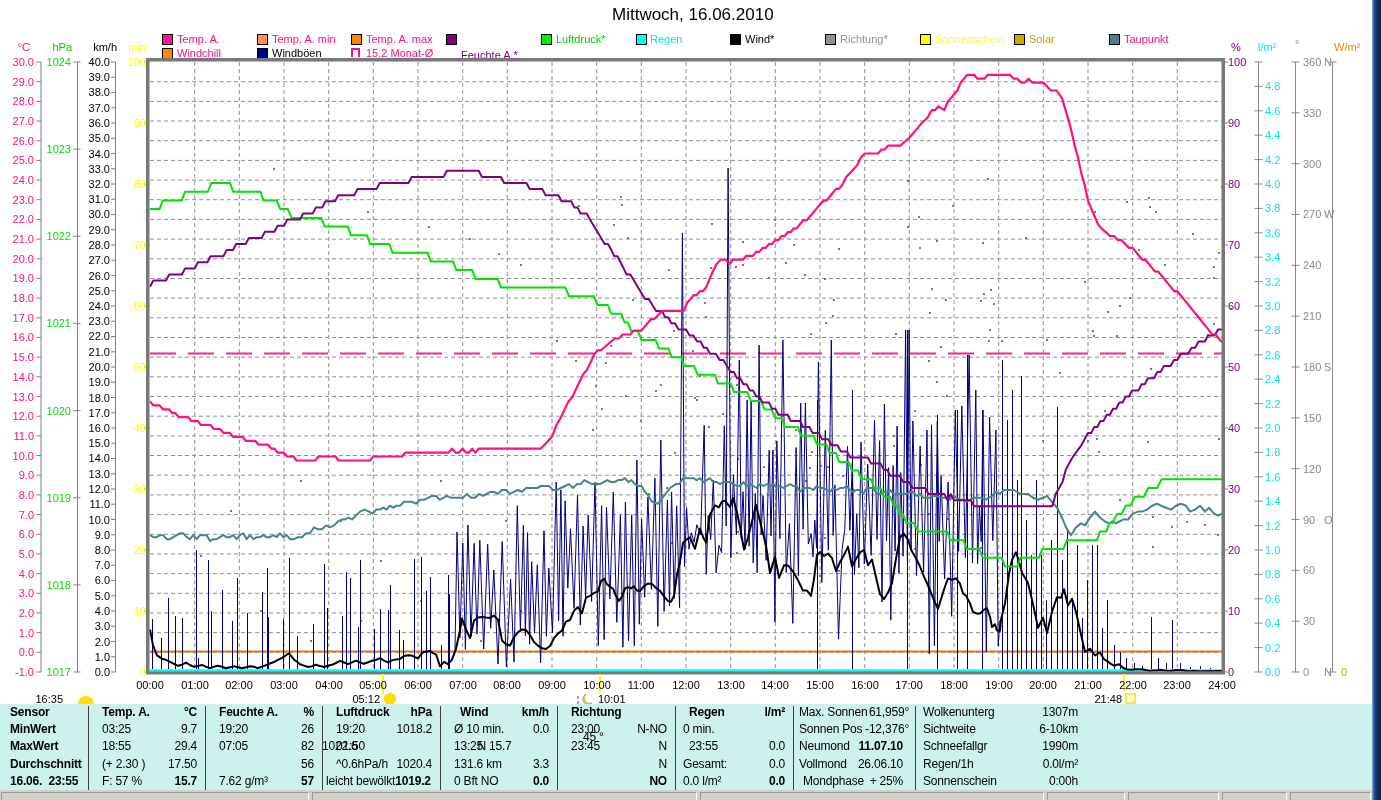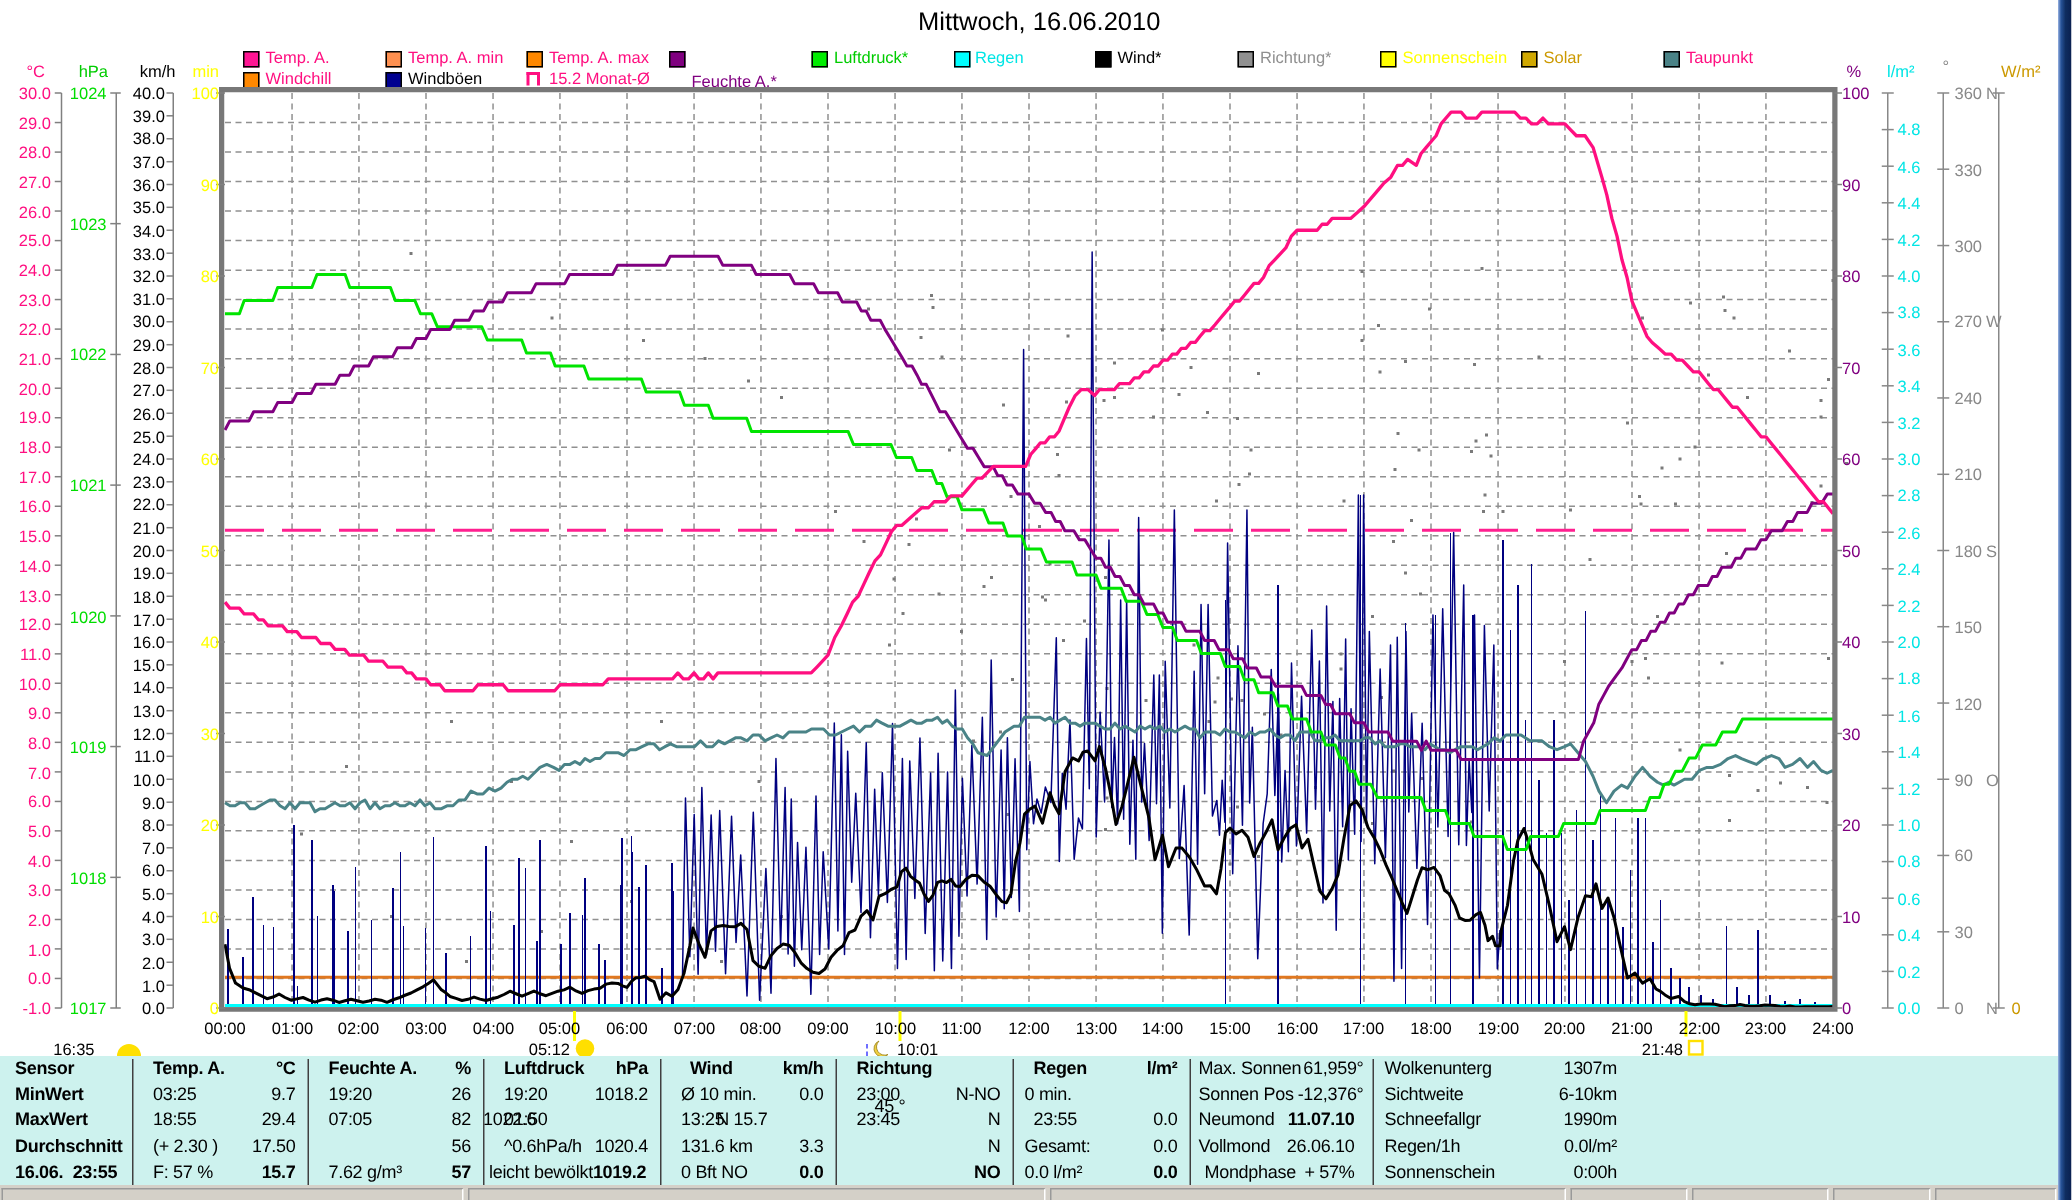--- a/index.html
+++ b/index.html
@@ -758,21 +758,21 @@
 <div class="tc" style="left:675px;top:774.1px;width:110px;text-align:right;font-weight:bold;">0.0</div>
 <div class="tc" style="left:799px;top:704.5px;">Max. Sonnen</div>
 <div class="tc" style="left:793px;top:704.5px;width:116px;text-align:right;">61,959°</div>
 <div class="tc" style="left:799px;top:721.9px;">Sonnen Pos</div>
 <div class="tc" style="left:793px;top:721.9px;width:116px;text-align:right;">-12,376°</div>
 <div class="tc" style="left:799px;top:739.3px;">Neumond</div>
 <div class="tc" style="left:793px;top:739.3px;width:110px;text-align:right;font-weight:bold;">11.07.10</div>
 <div class="tc" style="left:799px;top:756.7px;">Vollmond</div>
 <div class="tc" style="left:793px;top:756.7px;width:110px;text-align:right;">26.06.10</div>
 <div class="tc" style="left:803px;top:774.1px;">Mondphase</div>
-<div class="tc" style="left:793px;top:774.1px;width:110px;text-align:right;">+ 57%</div>
+<div class="tc" style="left:793px;top:774.1px;width:110px;text-align:right;">+ 25%</div>
 <div class="tc" style="left:923px;top:704.5px;">Wolkenunterg</div>
 <div class="tc" style="left:915px;top:704.5px;width:163px;text-align:right;">1307m</div>
 <div class="tc" style="left:923px;top:721.9px;">Sichtweite</div>
 <div class="tc" style="left:915px;top:721.9px;width:163px;text-align:right;">6-10km</div>
 <div class="tc" style="left:923px;top:739.3px;">Schneefallgr</div>
 <div class="tc" style="left:915px;top:739.3px;width:163px;text-align:right;">1990m</div>
 <div class="tc" style="left:923px;top:756.7px;">Regen/1h</div>
 <div class="tc" style="left:915px;top:756.7px;width:163px;text-align:right;">0.0l/m²</div>
 <div class="tc" style="left:923px;top:774.1px;">Sonnenschein</div>
 <div class="tc" style="left:915px;top:774.1px;width:163px;text-align:right;">0:00h</div>

